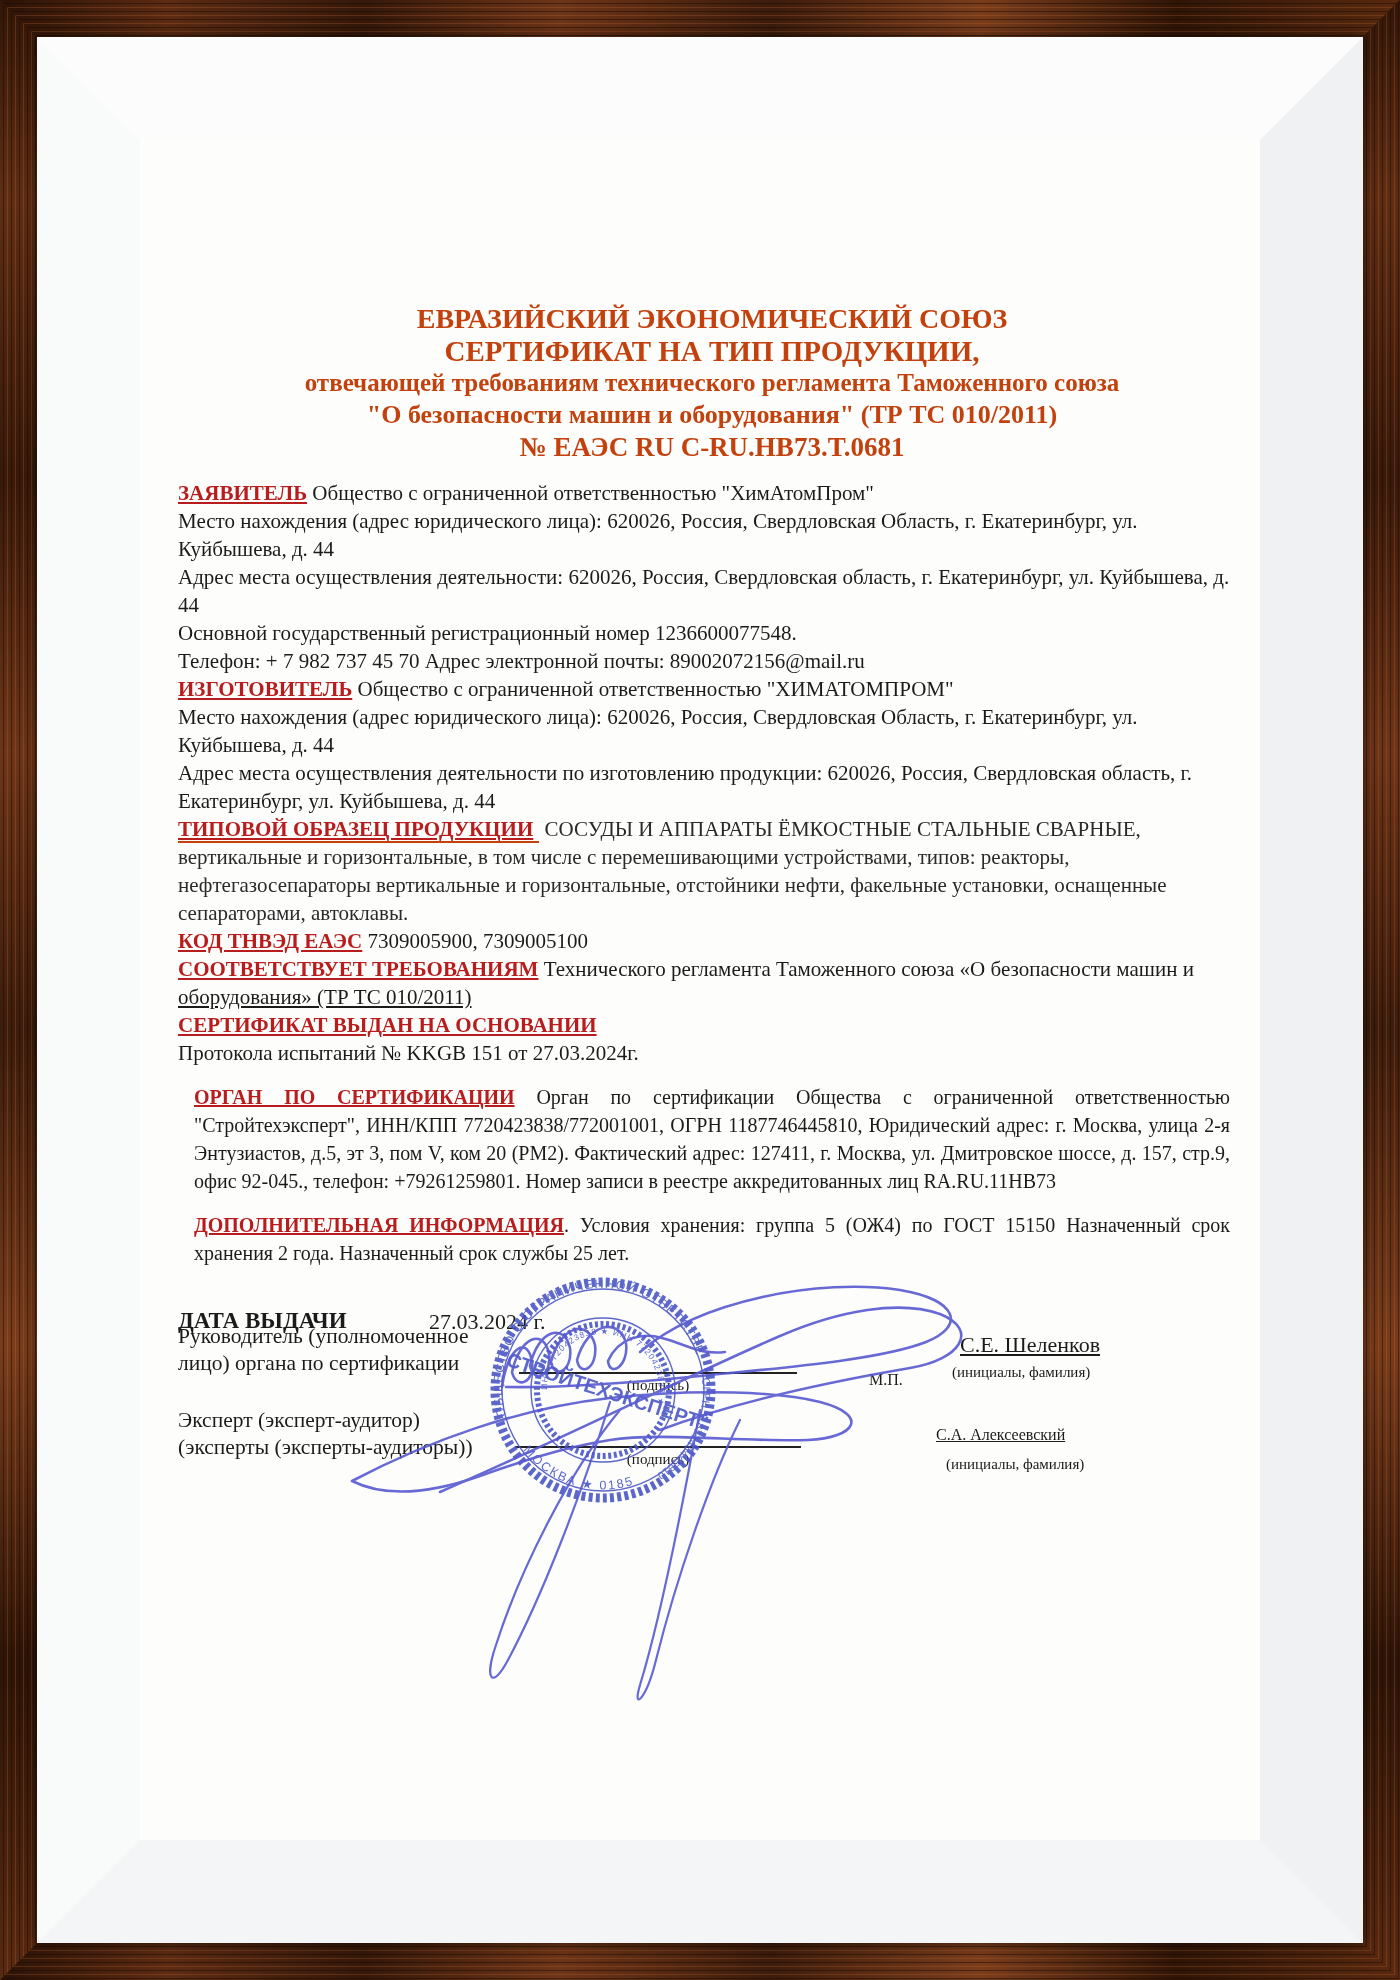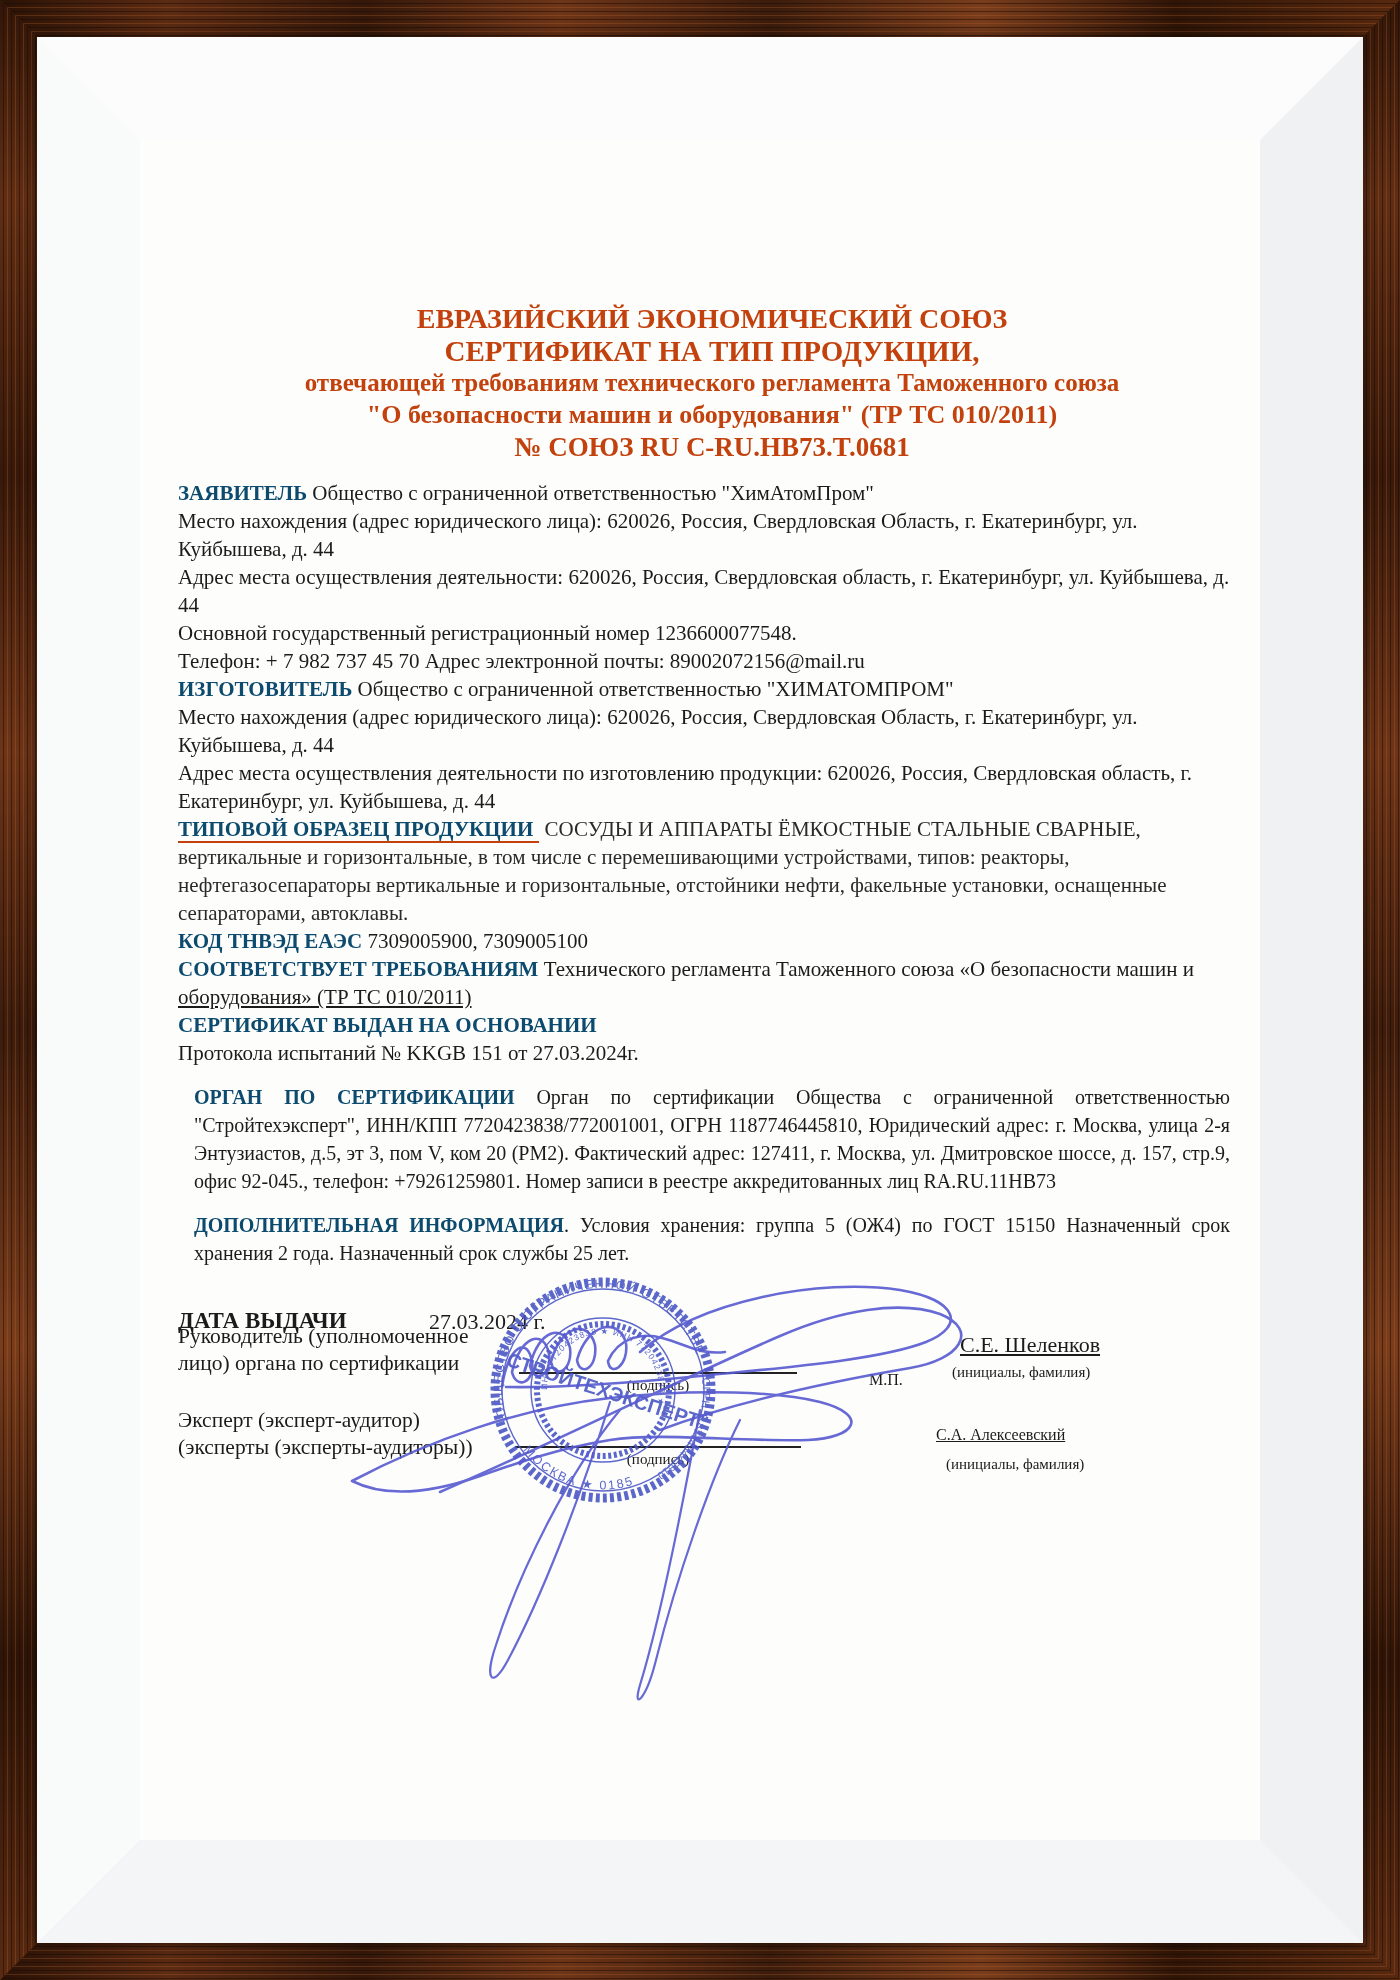--- a/index.html
+++ b/index.html
@@ -46,21 +46,21 @@
   .title div{line-height:32px;}
   .t1{font-size:28px;}
   .t2{font-size:29px;}
   .t3{font-size:25px;}
   .t4{font-size:26px;}
   .t5{font-size:27px;}
   .body1{margin-top:16px;font-size:21px;line-height:28px;}
   .body1 p{margin:0;}
   .body2{margin-top:8px;font-size:20px;line-height:28px;text-align:justify;}
   .body2 p{margin:16px;}
-  b.lbl{color:#0c4a6e;}
+  b.lbl{color:#b91c1c;text-decoration:underline;}
   .ulbl{border-bottom:2px solid #c2410c;padding-right:6px;}
   .uline{text-decoration:underline;}
   
   .abs{position:absolute;}
   .daterow{left:38px;top:1168px;font-size:23px;}
   .daterow .dl{font-weight:bold;}
   .daterow .dv{position:absolute;left:251px;top:1px;font-weight:normal;font-size:22px;white-space:nowrap;}
   .role1{left:38px;top:1183px;width:330px;font-size:21.5px;line-height:27px;}
   .mp{left:729px;top:1192px;font-size:16px;margin-top:39px;}
   .name1{left:820px;top:1192px;font-size:22px;text-decoration:underline;white-space:nowrap;}
@@ -87,21 +87,21 @@
 
 <div class="mat"></div>
 
 <div class="paper">
 
   <div class="title">
     <div class="t1">ЕВРАЗИЙСКИЙ ЭКОНОМИЧЕСКИЙ СОЮЗ</div>
     <div class="t2">СЕРТИФИКАТ НА ТИП ПРОДУКЦИИ,</div>
     <div class="t3">отвечающей требованиям технического регламента Таможенного союза</div>
     <div class="t4">"О безопасности машин и оборудования" (ТР ТС 010/2011)</div>
-    <div class="t5">№ СОЮЗ RU C-RU.HB73.T.0681</div>
+    <div class="t5">№ ЕАЭС RU C-RU.HB73.T.0681</div>
   </div>
 
   <div class="body1">
     <p><b class="lbl">ЗАЯВИТЕЛЬ</b><span> Общество с ограниченной ответственностью "ХимАтомПром"</span></p>
     <p>Место нахождения (адрес юридического лица): 620026, Россия, Свердловская Область, г. Екатеринбург, ул. Куйбышева, д. 44</p>
     <p>Адрес места осуществления деятельности: 620026, Россия, Свердловская область, г. Екатеринбург, ул. Куйбышева, д. 44</p>
     <p>Основной государственный регистрационный номер 1236600077548.</p>
     <p>Телефон: + 7 982 737 45 70 Адрес электронной почты: 89002072156@mail.ru</p>
     <p><b class="lbl">ИЗГОТОВИТЕЛЬ</b><span> Общество с ограниченной ответственностью "ХИМАТОМПРОМ"</span></p>
     <p>Место нахождения (адрес юридического лица): 620026, Россия, Свердловская Область, г. Екатеринбург, ул. Куйбышева, д. 44</p>

